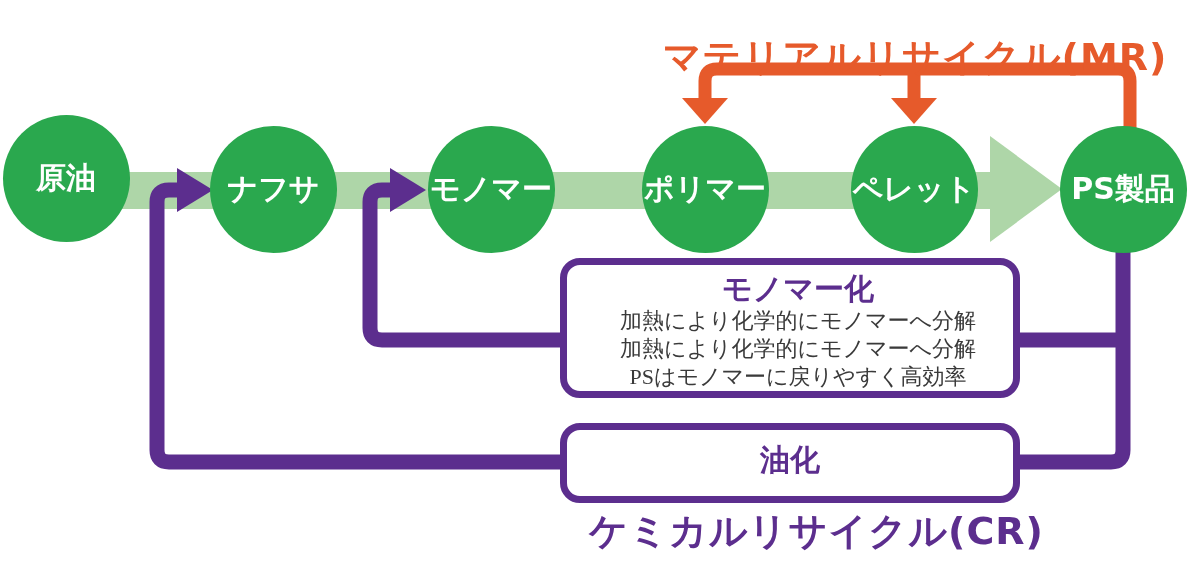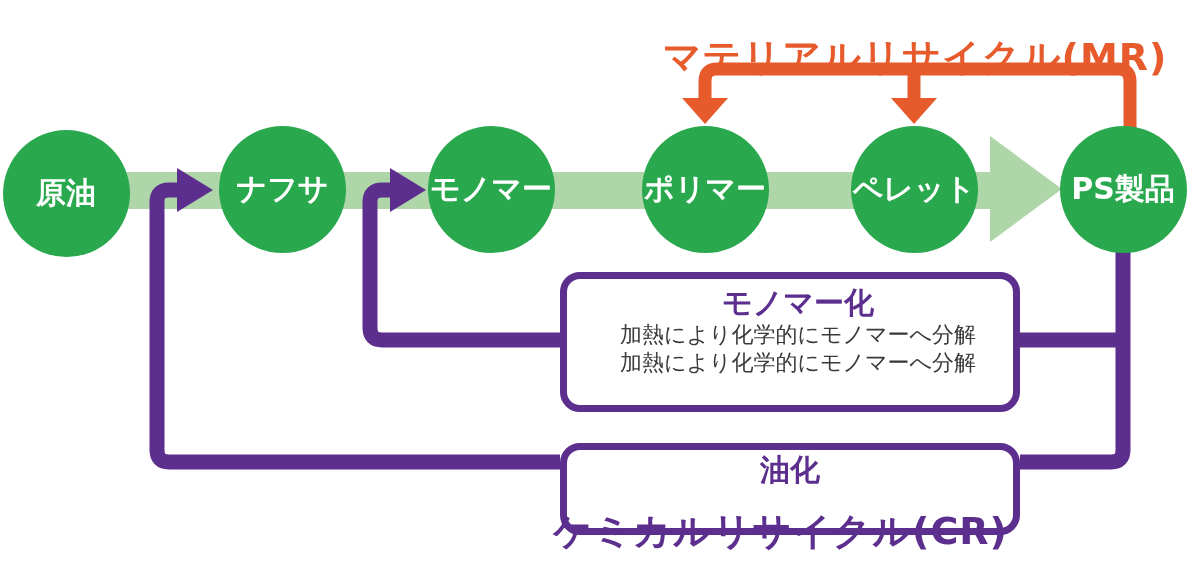--- a/index.html
+++ b/index.html
@@ -39,21 +39,21 @@
     text-align:center;
     color:var(--recycle-orange);
     font-size:38px;font-weight:bold;
     letter-spacing:1px;
     white-space:nowrap;
     z-index:4;
     margin-top:26px;
   }
   .cr-label{
     position:absolute;
-    left:528px;top:506px;width:505px;
+    left:564px;top:506px;width:505px;
     text-align:center;
     color:var(--recycle-purple);
     font-size:38px;font-weight:bold;
     letter-spacing:1px;
     white-space:nowrap;
     z-index:4;
   }
   .process-box{
     position:absolute;
     left:560px;width:460px;
@@ -69,22 +69,22 @@
     line-height:36px;
     white-space:nowrap;
   }
   .process-box .box-line{
     color:var(--body-text);
     font-size:22px;
     line-height:28px;
     white-space:nowrap;
     font-family:Liberation Serif, serif;
   }
-  #box-monomerization{top:272px;height:140px;padding-top:6px;padding-left:16px;}
-  #box-oilification{top:443px;height:92px;padding-top:2px;}
+  #box-monomerization{top:258px;height:140px;padding-top:6px;padding-left:16px;}
+  #box-oilification{top:423px;height:80px;padding-top:12px;}
 
   .band{fill:var(--band-green);}
   .orange-line{stroke:var(--recycle-orange);stroke-width:13;fill:none;}
   .orange-head{fill:var(--recycle-orange);}
   .purple-line{stroke:var(--recycle-purple);stroke-width:15;fill:none;}
   .purple-head{fill:var(--recycle-purple);}
 </style>
 </head>
 <body>
 
@@ -105,31 +105,32 @@
 
     <path class="purple-line" d="M 560 340 L 382 340 Q 370 340 370 328 L 370 202 Q 370 190 382 190 L 392 190"></path>
     <polygon class="purple-head" points="390,168 390,212 426,190"></polygon>
 
     <path class="purple-line" d="M 560 462 L 169 462 Q 157 462 157 450 L 157 202 Q 157 190 169 190 L 179 190"></path>
     <polygon class="purple-head" points="177,168 177,212 213,190"></polygon>
   </svg>
 
   <div class="mr-label">マテリアルリサイクル(MR)</div>
 
-  <div class="flow-node" style="left:2.5px;top:130px;">原油</div>
-  <div class="flow-node" style="left:219px;top:125.5px;">ナフサ</div>
+  <div class="flow-node" style="left:2.5px;top:115px;">原油</div>
+  <div class="flow-node" style="left:210px;top:125.5px;">ナフサ</div>
   <div class="flow-node" style="left:427.5px;top:125.5px;">モノマー</div>
   <div class="flow-node" style="left:641.5px;top:125.5px;">ポリマー</div>
   <div class="flow-node" style="left:1059.5px;top:125.5px;">PS製品</div>
   <div class="flow-node" style="left:850.5px;top:125.5px;">ペレット</div>
 
   <div class="process-box" id="box-monomerization">
     <div class="box-title">モノマー化</div>
     <div class="box-line">加熱により化学的にモノマーへ分解</div>
     <div class="box-line">加熱により化学的にモノマーへ分解</div>
+    <div class="box-line">PSはモノマーに戻りやすく高効率</div>
   </div>
 
   <div class="process-box" id="box-oilification">
     <div class="box-title">油化</div>
   </div>
 
   <div class="cr-label">ケミカルリサイクル(CR)</div>
 
 </div>
 

